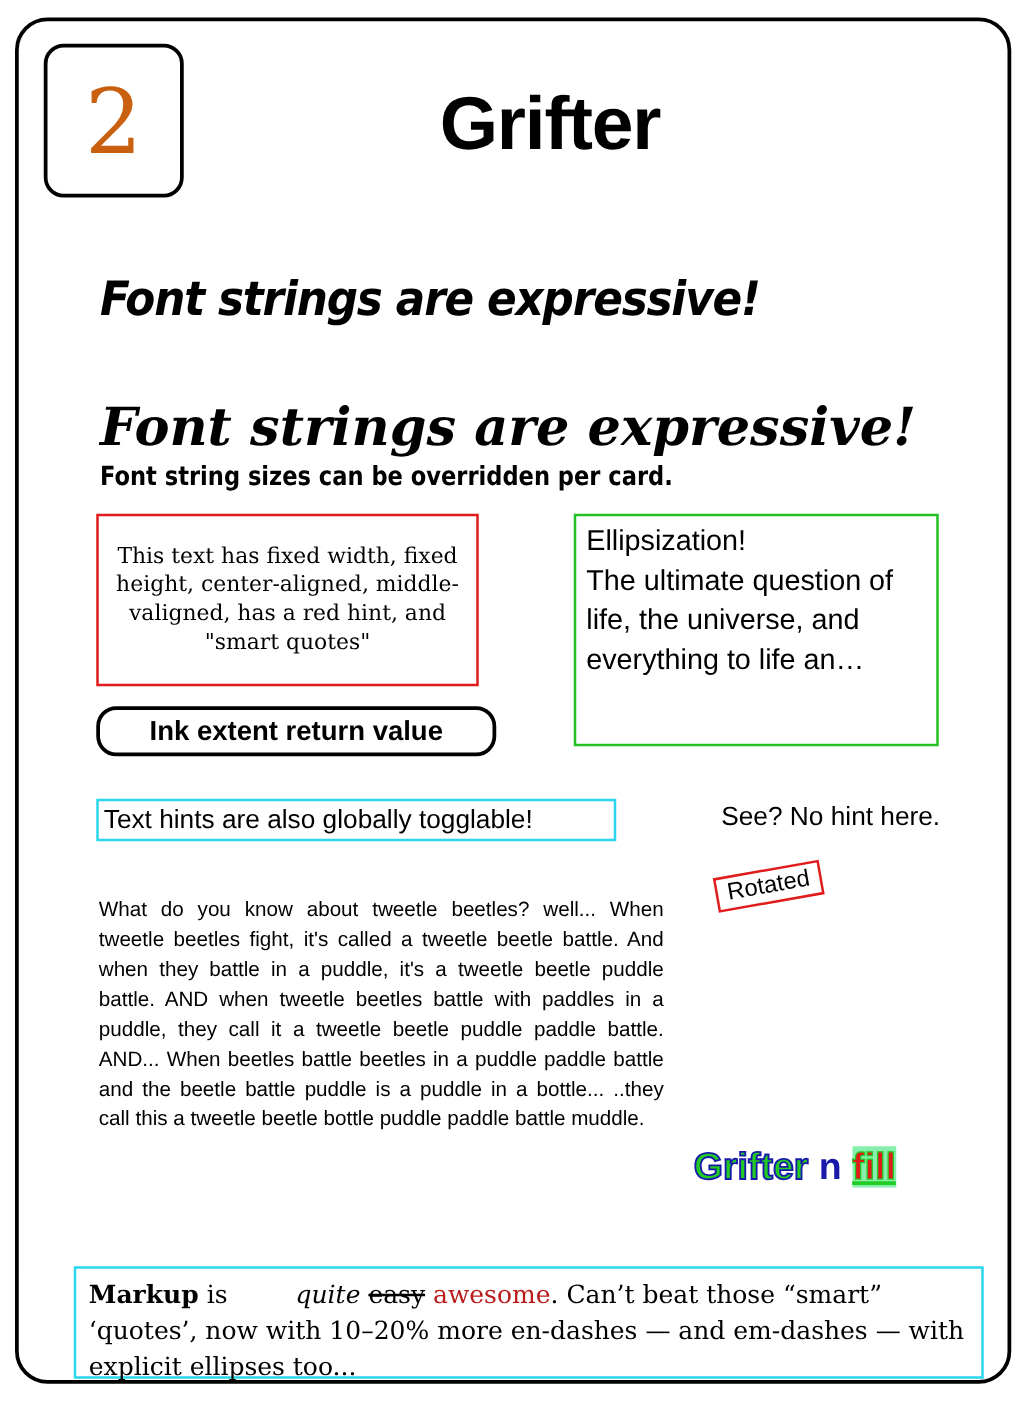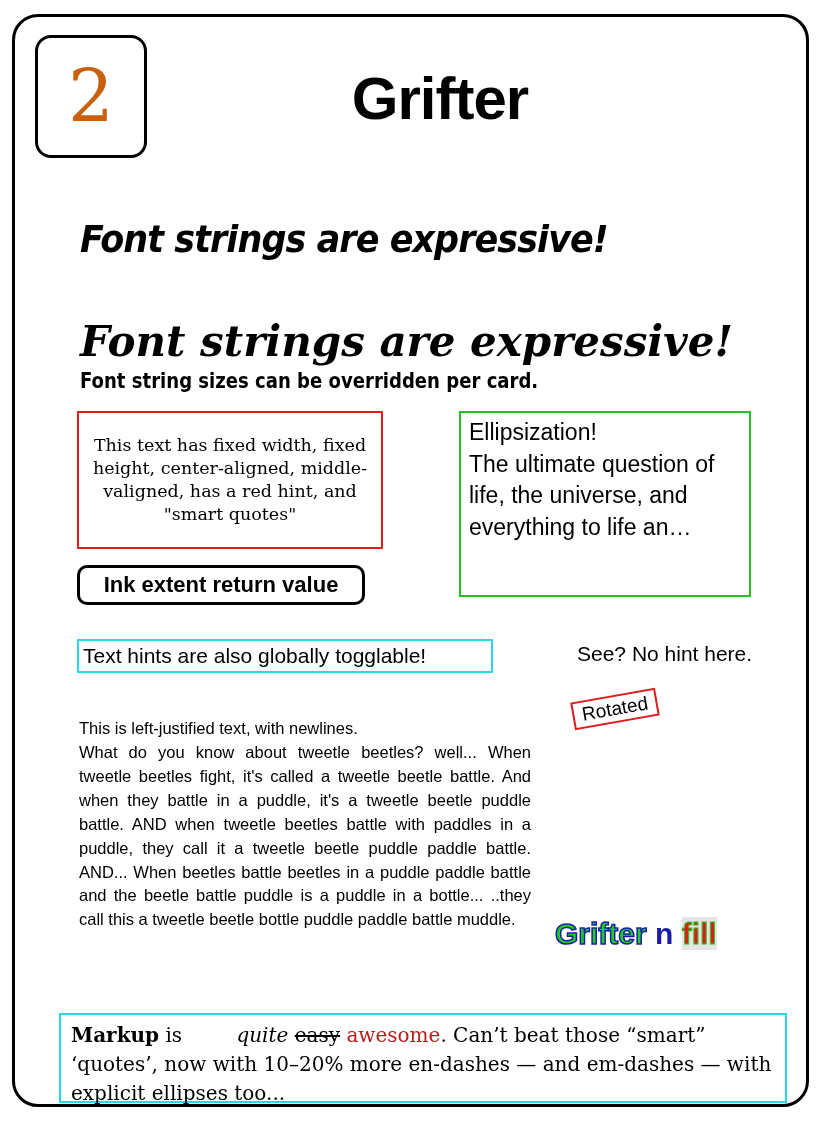--- a/index.html
+++ b/index.html
@@ -142,24 +142,24 @@
     font-family: "Liberation Sans", sans-serif;
     font-size: 23px;
     line-height: 1.37;
   }
 
   
   #ink-extent-box {
     position: absolute;
     left: 62px;
     top: 548px;
-    width: 288px;
+    width: 320px;
     height: 40px;
     border: 3px solid #000000;
-    border-radius: 10px;
+    border-radius: 16px;
     box-sizing: border-box;
     display: flex;
     align-items: center;
     justify-content: center;
   }
   #ink-extent-text {
     font-family: "Liberation Sans", sans-serif;
     font-weight: bold;
     font-size: 22px;
   }
@@ -270,21 +270,22 @@
     white-space: nowrap;
   }
   #sf-stroke {
     color: #22cc22;
     -webkit-text-stroke: 1.5px #1a1aaa;
     text-shadow: 0 0 0 #22cc22;
   }
   #sf-n { color: #1a1aaa; }
   #sf-fill {
     color: #e01b1b;
-    background: #e5e5e5;
+    background: #86efac;
+    text-decoration: underline;
     -webkit-text-stroke: 1px #22cc22;
   }
 
   
   #markup-box {
     position: absolute;
     left: 44px;
     top: 996px;
     width: 728px;
     height: 90px;
@@ -334,21 +335,20 @@
   <div id="hint-box">
     <span id="hint-text">Text hints are also globally togglable!</span>
   </div>
   <div id="no-hint-text">See? No hint here.</div>
 
   <div id="rotated-box">
     <span id="rotated-text">Rotated</span>
   </div>
 
   <div id="body-left">
-    <div class="first-line">This is left-justified text, with newlines.</div>
     <div class="just">What do you know about tweetle beetles? well... When tweetle beetles fight, it's called a tweetle beetle battle. And when they battle in a puddle, it's a tweetle beetle puddle battle. AND when tweetle beetles battle with paddles in a puddle, they call it a tweetle beetle puddle paddle battle. AND... When beetles battle beetles in a puddle paddle battle and the beetle battle puddle is a puddle in a bottle... ..they call this a tweetle beetle bottle puddle paddle battle muddle.</div>
   </div>
 
 
   <div id="stroke-fill">
     <span id="sf-stroke">Grifter</span><span id="sf-n"> n </span><span id="sf-fill">fill</span>
   </div>
 
   <div id="markup-box">
     <div id="markup-text"><b>Markup</b><span> is </span><i>quite</i><span> </span><s>easy</s><span> </span><span class="red">awesome</span><span>. Can’t beat those “smart” ‘quotes’, now with 10–20% more en-dashes — and em-dashes — with explicit ellipses too...</span></div>

